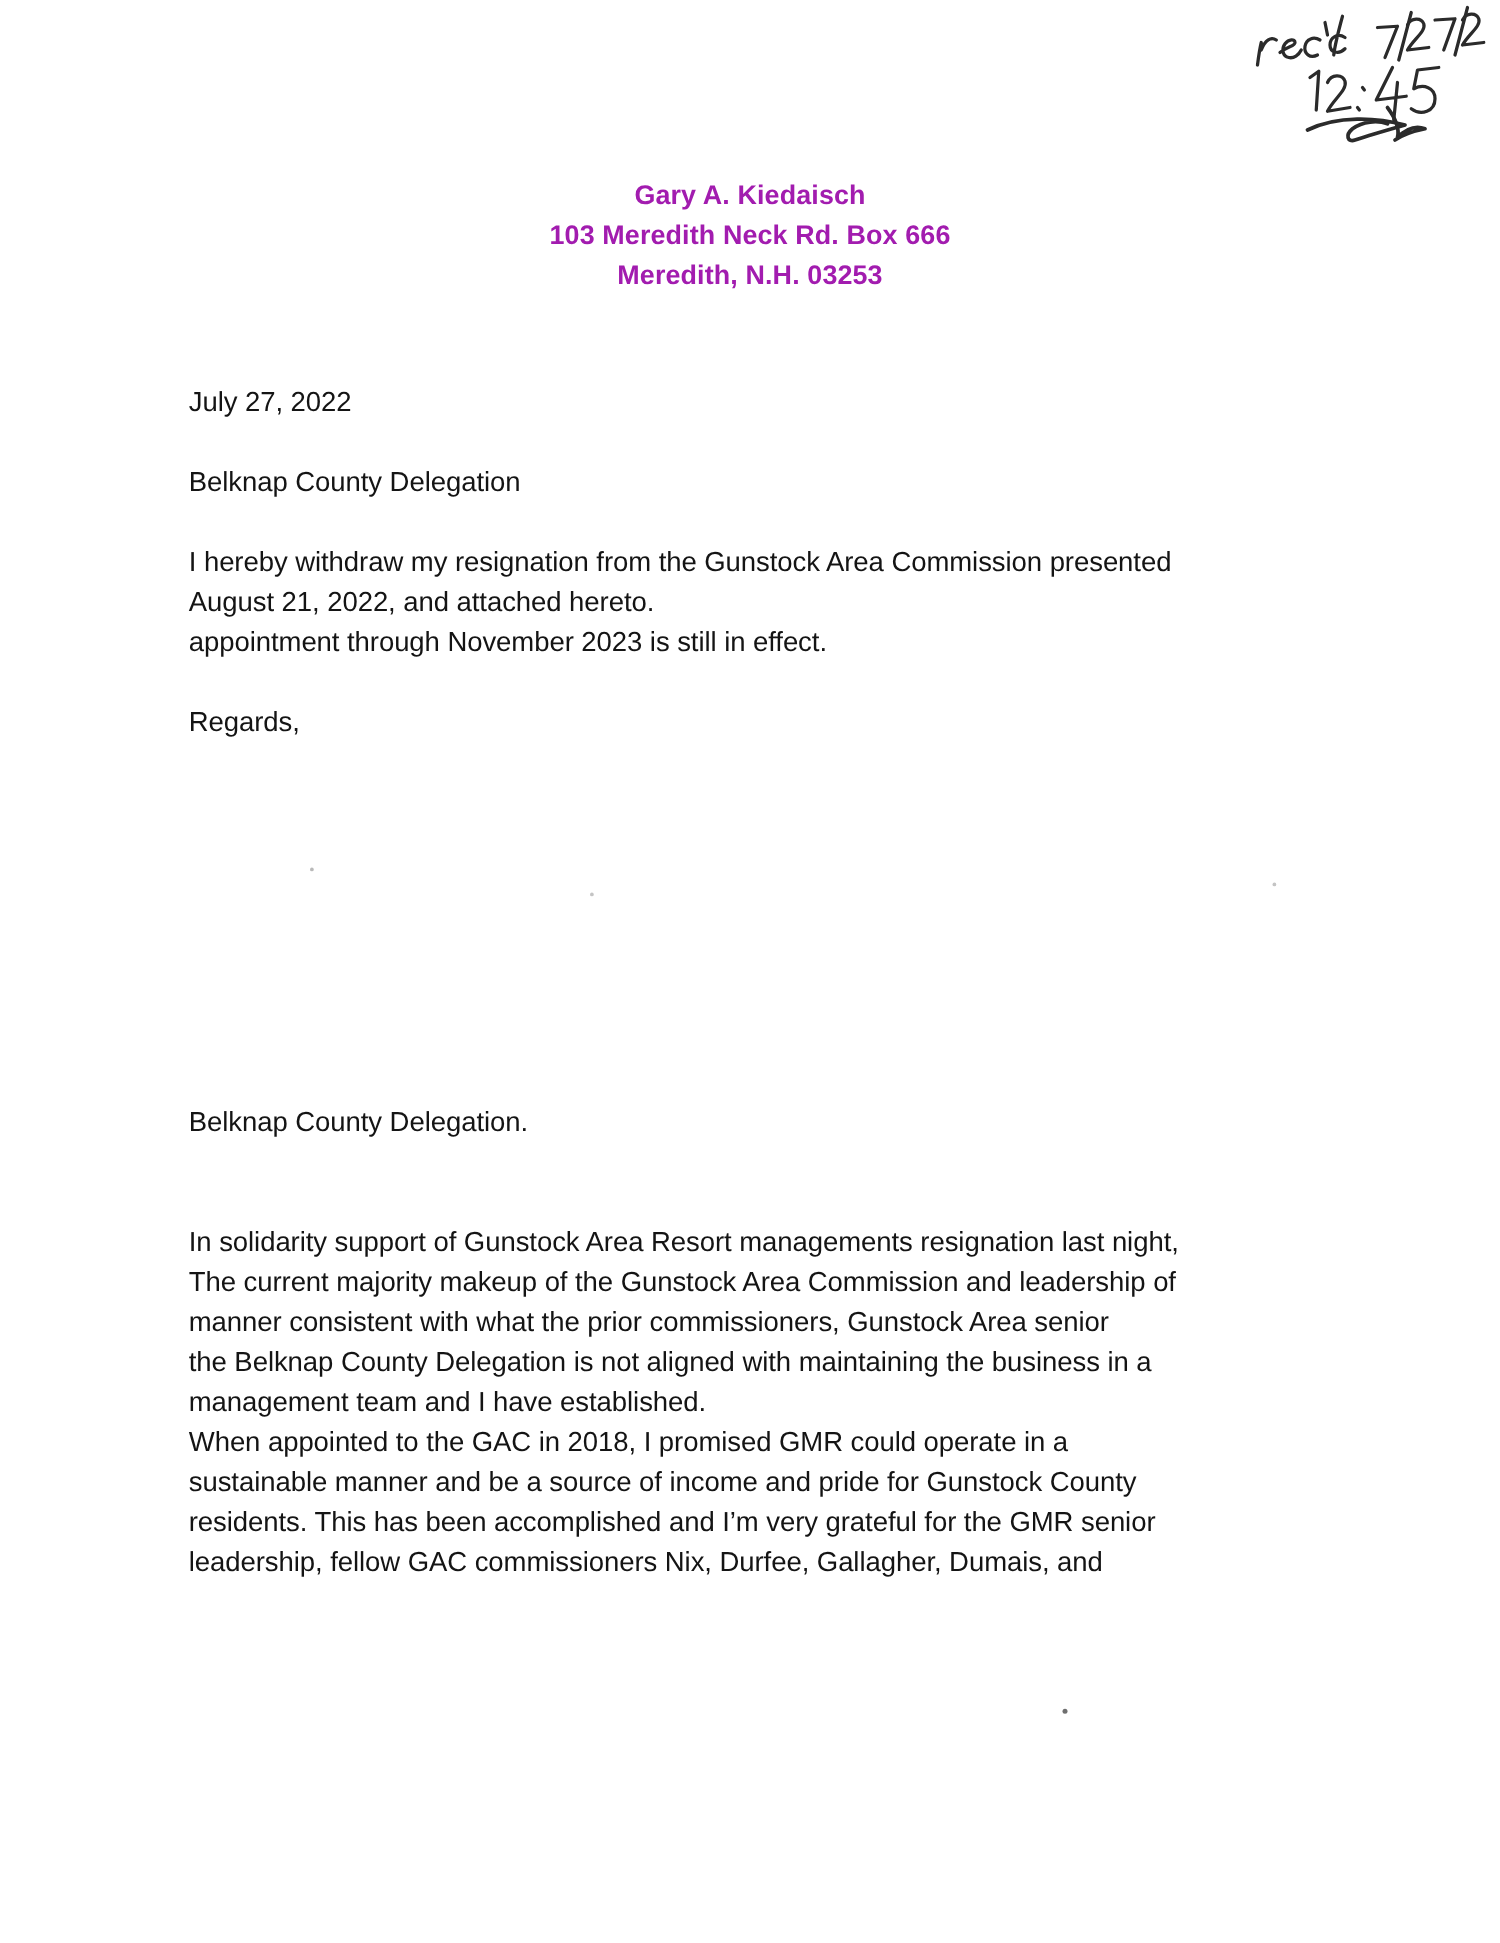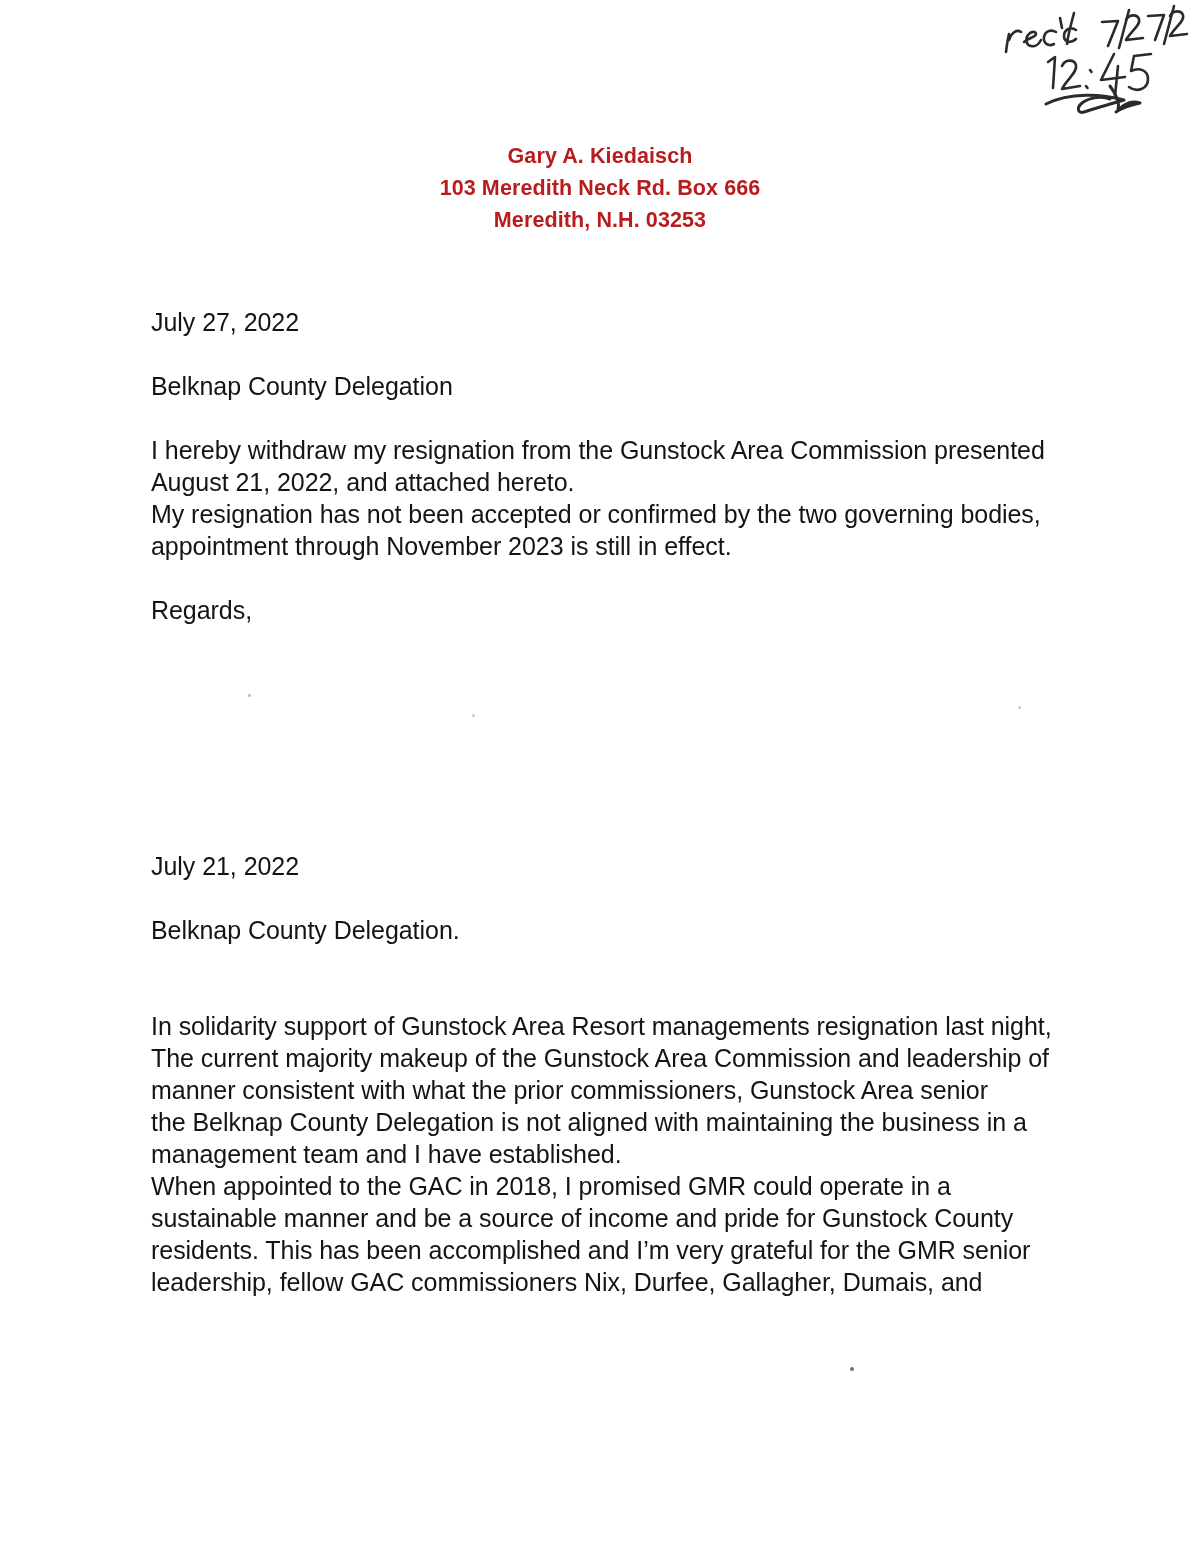--- a/index.html
+++ b/index.html
@@ -36,31 +36,31 @@
     top: 140px;
     left: 0;
     width: 1200px;
     text-align: center;
   }
   .letterhead .lh-line {
     font-size: 21.5px;
     font-weight: bold;
     line-height: 32px;
     letter-spacing: 0.1px;
-    color: #b91c1c;
+    color: #a21caf;
   }
 
   
   .body-block {
     position: absolute;
     left: 151px;
     width: 930px;
   }
   .doc-line {
-    font-size: 25px;
+    font-size: 22px;
     line-height: 32px;
     color: #141414;
     white-space: pre-wrap;
     letter-spacing: -0.05px;
   }
   .gap-sm { height: 32px; }
   .gap-md { height: 64px; }
 
   #letter-one  { top: 306px; }
   #letter-two  { top: 850px; }
@@ -114,32 +114,30 @@
 
     <div class="doc-line">July 27, 2022</div>
     <div class="gap-sm"></div>
 
     <div class="doc-line">Belknap County Delegation</div>
     <div class="gap-sm"></div>
 
     <div class="doc-line">I hereby withdraw my resignation from the Gunstock Area Commission presented</div>
     <div class="doc-line">August 21, 2022, and attached hereto.</div>
 
-    <div class="doc-line">My resignation has not been accepted or confirmed by the two governing bodies,</div>
     <div class="doc-line">appointment through November 2023 is still in effect.</div>
     <div class="gap-sm"></div>
 
     <div class="doc-line">Regards,</div>
     <div class="gap-sm"></div>
 
   </div>
 
   <div class="body-block" id="letter-two">
 
-    <div class="doc-line">July 21, 2022</div>
     <div class="gap-sm"></div>
 
     <div class="doc-line">Belknap County Delegation.</div>
     <div class="gap-md"></div>
 
     <div class="doc-line">In solidarity support of Gunstock Area Resort managements resignation last night,</div>
 
     <div class="doc-line">The current majority makeup of the Gunstock Area Commission and leadership of</div>
     <div class="doc-line">manner consistent with what the prior commissioners, Gunstock Area senior</div>
     <div class="doc-line">the Belknap County Delegation is not aligned with maintaining the business in a</div>

